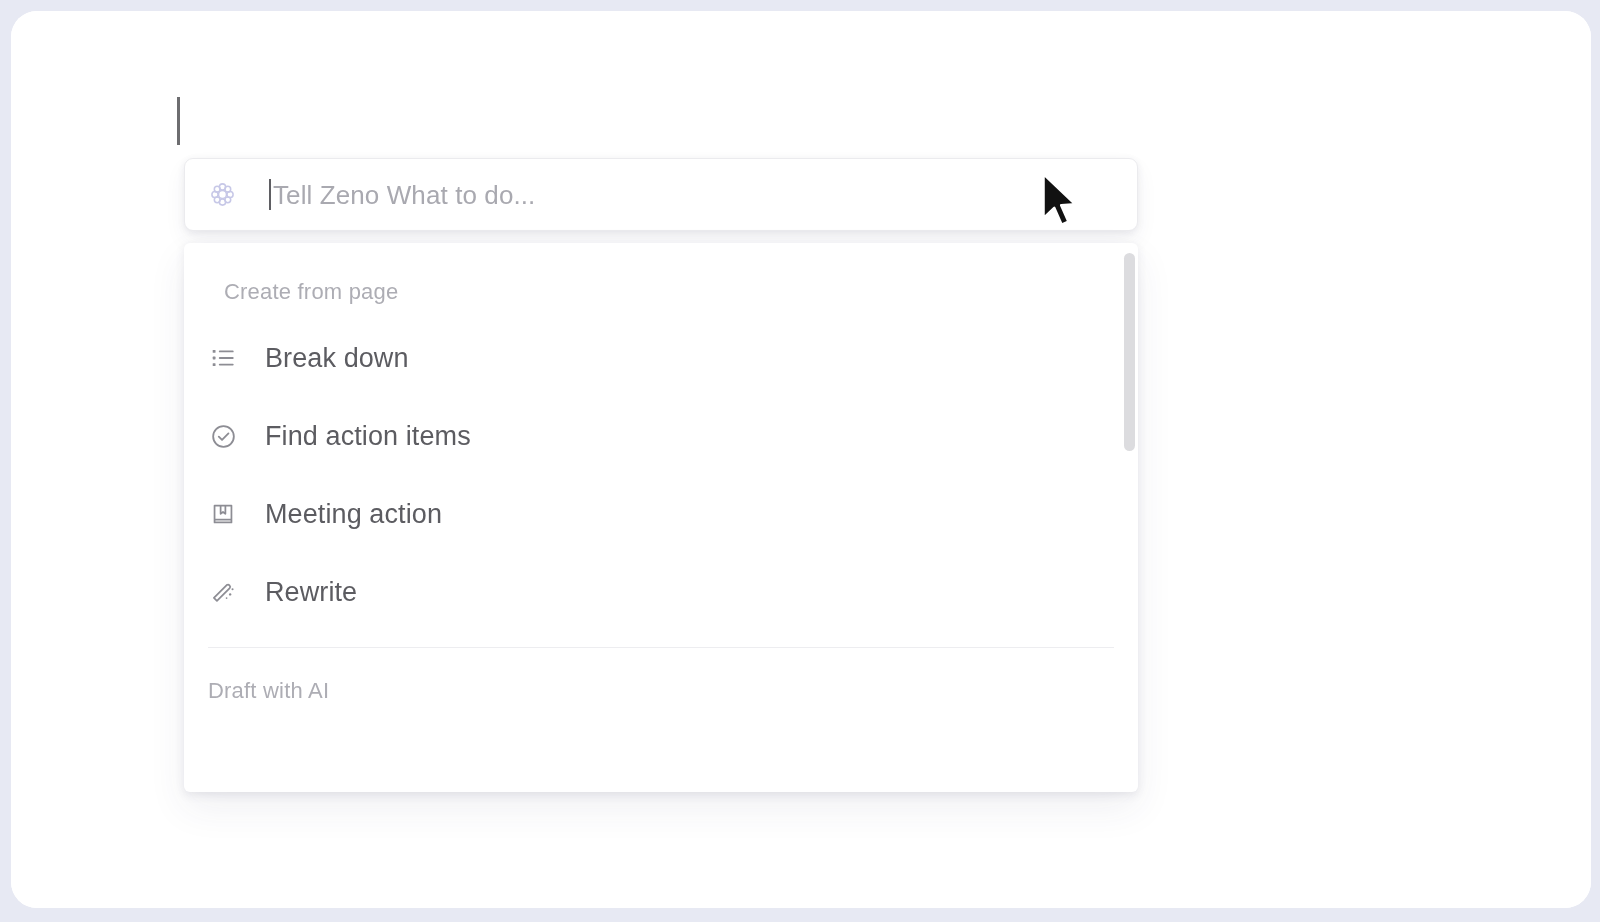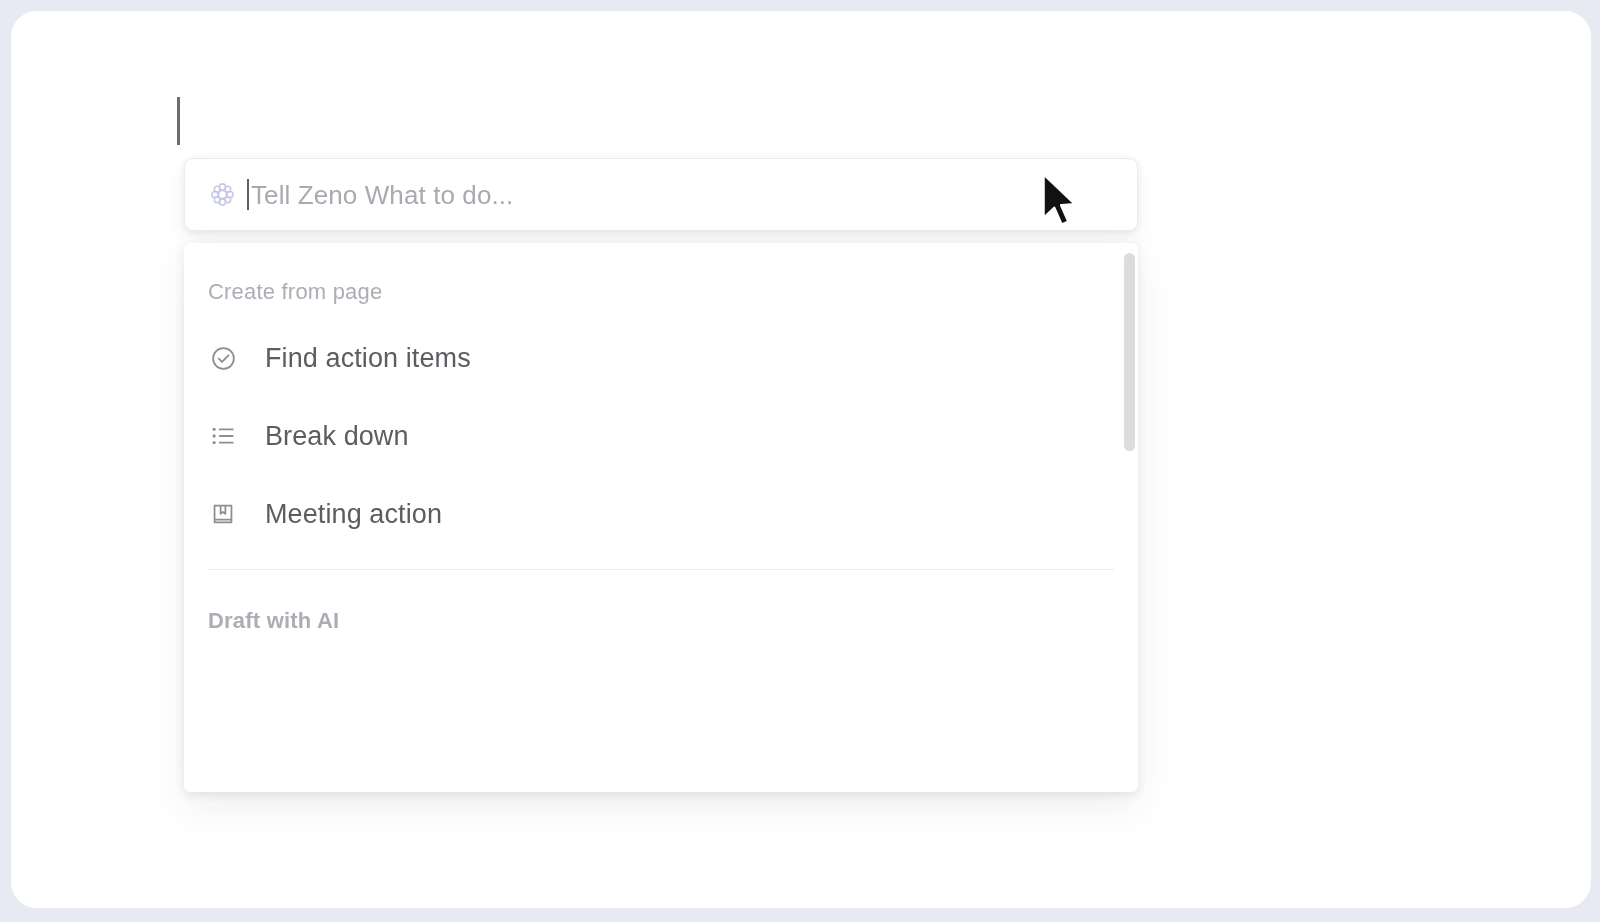--- a/index.html
+++ b/index.html
@@ -53,20 +53,21 @@
     top: 147px;
     width: 954px;
     height: 73px;
     background: #ffffff;
     border: 1px solid #ebebee;
     border-radius: 9px;
     box-shadow: 0 2px 7px rgba(60,60,90,.09), 0 10px 22px rgba(60,60,90,.055);
     display: flex;
     align-items: center;
     padding-left: 24px;
+    gap: 22px;
   }
 
   .ai-flower-icon {
     width: 27px;
     height: 27px;
     flex: 0 0 27px;
     margin-right: 11px;
     opacity: .93;
   }
 
@@ -104,21 +105,21 @@
     overflow: hidden;
   }
 
   .section-label {
     font-size: 22px;
     color: #adadb4;
     letter-spacing: .2px;
     padding: 0 0 0 24px;
   }
 
-  .section-create .section-label { margin-top: 36px; }
+  .section-create .section-label { margin-top: 36px; margin-left: 16px; }
 
   .cmd-list { margin-top: 14px; }
 
   .cmd-item {
     display: flex;
     align-items: center;
     height: 78px;
     padding-left: 24px;
     cursor: pointer;
   }
@@ -142,21 +143,21 @@
     letter-spacing: .1px;
     line-height: 1;
   }
 
   .panel-divider {
     height: 1px;
     background: #ededf0;
     margin: 16px 24px 0 24px;
   }
 
-  .section-draft .section-label { margin-top: 38px; font-weight: bold; }
+  .section-draft .section-label { margin-top: 30px; }
 
   
   .panel-scrollbar-track {
     position: absolute;
     right: 3px;
     top: 6px;
     width: 11px;
     bottom: 6px;
     background: transparent;
   }
@@ -212,53 +213,64 @@
 
   <div class="cmd-panel">
 
     <div class="section-create">
       <div class="section-label">Create from page</div>
 
       <div class="cmd-list">
 
         <div class="cmd-item">
           <span class="cmd-icon">
-            <svg viewBox="0 0 24 24" width="27" height="27" fill="none" stroke="currentColor" stroke-width="1.6" stroke-linecap="round" stroke-linejoin="round">
-              <circle cx="12" cy="12" r="9.2"></circle>
-              <polyline points="7.8,12.2 10.7,15.1 16.4,9.2"></polyline>
-            </svg>
-          </span>
-          <span class="cmd-label">Find action items</span>
-        </div>
-
-        <div class="cmd-item">
-          <span class="cmd-icon">
             <svg viewBox="0 0 24 24" width="26" height="26" fill="none" stroke="currentColor" stroke-width="1.7" stroke-linecap="round">
               <rect x="2.5" y="4.6" width="2.6" height="2.6" rx=".5" fill="currentColor" stroke="none"></rect>
               <rect x="2.5" y="10.7" width="2.6" height="2.6" rx=".5" fill="currentColor" stroke="none"></rect>
               <rect x="2.5" y="16.8" width="2.6" height="2.6" rx=".5" fill="currentColor" stroke="none"></rect>
               <line x1="9" y1="5.9" x2="21" y2="5.9"></line>
               <line x1="9" y1="12" x2="21" y2="12"></line>
               <line x1="9" y1="18.1" x2="21" y2="18.1"></line>
             </svg>
           </span>
           <span class="cmd-label">Break down</span>
         </div>
 
         <div class="cmd-item">
           <span class="cmd-icon">
+            <svg viewBox="0 0 24 24" width="27" height="27" fill="none" stroke="currentColor" stroke-width="1.6" stroke-linecap="round" stroke-linejoin="round">
+              <circle cx="12" cy="12" r="9.2"></circle>
+              <polyline points="7.8,12.2 10.7,15.1 16.4,9.2"></polyline>
+            </svg>
+          </span>
+          <span class="cmd-label">Find action items</span>
+        </div>
+
+        <div class="cmd-item">
+          <span class="cmd-icon">
             <svg viewBox="0 0 24 24" width="26" height="26" fill="none" stroke="currentColor" stroke-width="1.6" stroke-linejoin="round">
               <path d="M4.2 4.2 h15.6 v15.6 h-15.6 z"></path>
               <path d="M4.2 17.2 h15.6"></path>
               <path d="M9.8 4.2 v7.6 l2.2-1.7 2.2 1.7 V4.2"></path>
             </svg>
           </span>
           <span class="cmd-label">Meeting action</span>
         </div>
 
+        <div class="cmd-item">
+          <span class="cmd-icon">
+            <svg viewBox="0 0 24 24" width="26" height="26" fill="none" stroke="currentColor" stroke-width="1.6" stroke-linecap="round" stroke-linejoin="round">
+              <path d="M3.6 20.4 L15.4 8.6 a2 2 0 0 1 2.8 2.8 L6.4 23.2 z" transform="translate(0,-3)"></path>
+              <circle cx="18.6" cy="14.2" r="1.1" fill="currentColor" stroke="none"></circle>
+              <circle cx="20.8" cy="9.4" r=".95" fill="currentColor" stroke="none"></circle>
+              <circle cx="15.3" cy="17.6" r=".8" fill="currentColor" stroke="none"></circle>
+            </svg>
+          </span>
+          <span class="cmd-label">Rewrite</span>
+        </div>
 
 
       </div>
     </div>
 
     <div class="panel-divider"></div>
 
     <div class="section-draft">
       <div class="section-label">Draft with AI</div>
     </div>

